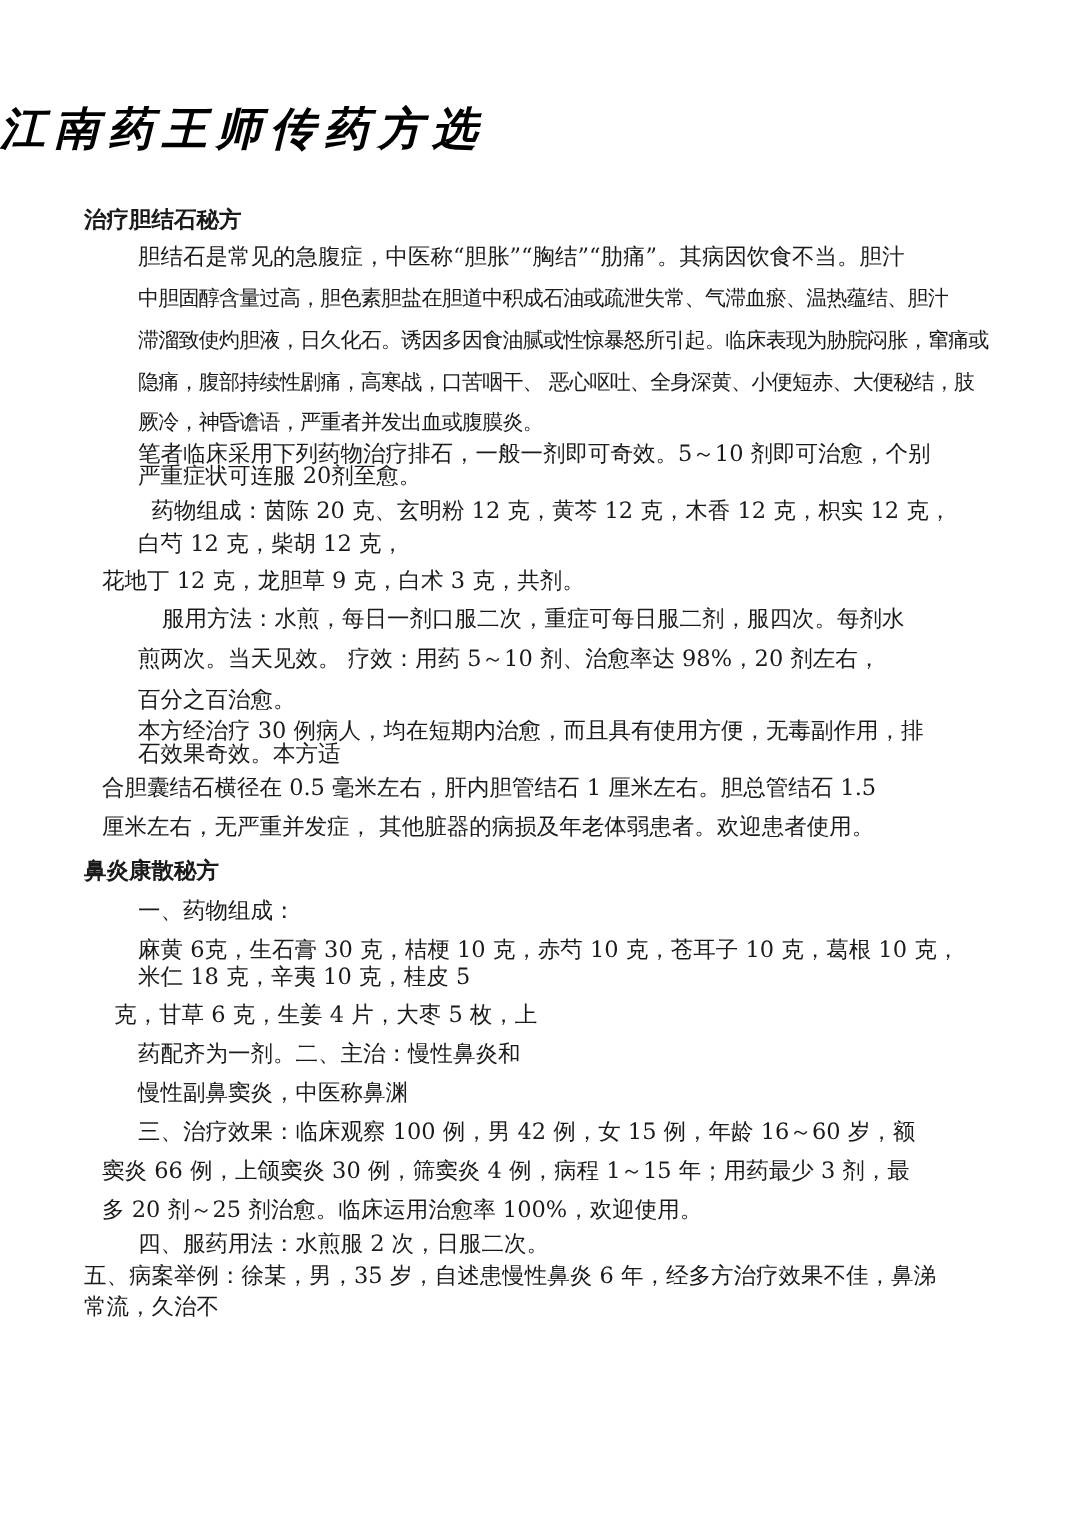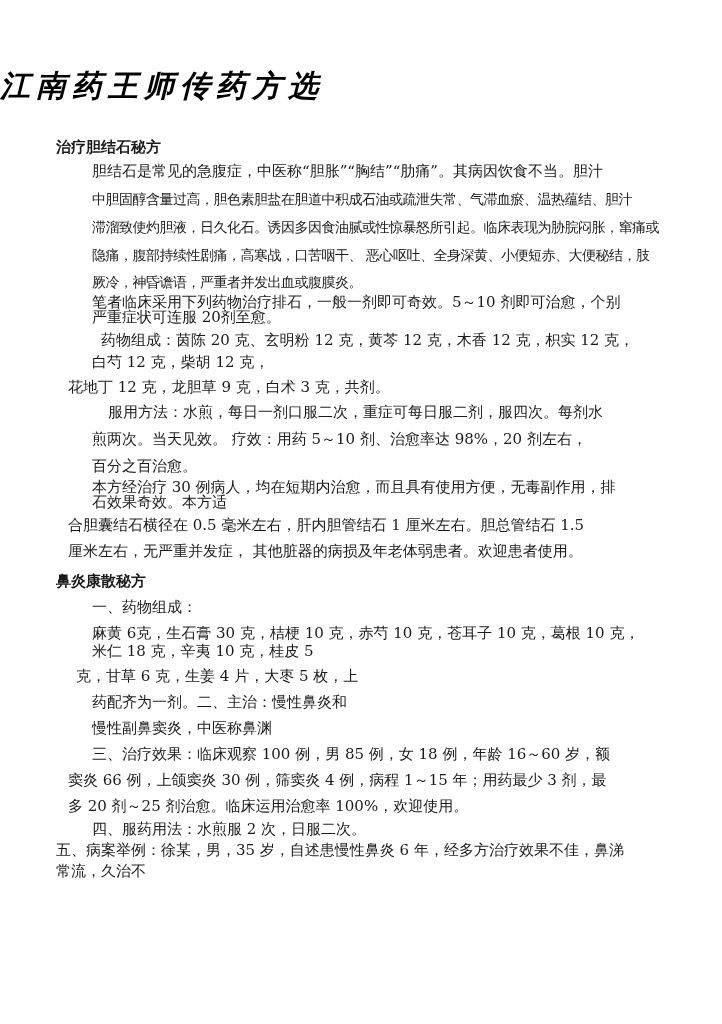--- a/index.html
+++ b/index.html
@@ -36,18 +36,18 @@
 <div class="line" style="left:68px;top:516px;">合胆囊结石横径在 0.5 毫米左右，肝内胆管结石 1 厘米左右。胆总管结石 1.5</div>
 <div class="line" style="left:68px;top:542px;">厘米左右，无严重并发症，  其他脏器的病损及年老体弱患者。欢迎患者使用。</div>
 
 <div class="line heading" style="left:56px;top:572px;">鼻炎康散秘方</div>
 <div class="line" style="left:92px;top:598px;">一、药物组成：</div>
 <div class="line" style="left:92px;top:624px;">麻黄 6克，生石膏 30 克，桔梗 10 克，赤芍 10 克，苍耳子 10 克，葛根 10 克，</div>
 <div class="line" style="left:92px;top:642px;">米仁 18 克，辛夷 10 克，桂皮 5</div>
 <div class="line" style="left:76px;top:667px;">克，甘草 6 克，生姜 4 片，大枣 5 枚，上</div>
 <div class="line" style="left:92px;top:693px;">药配齐为一剂。二、主治：慢性鼻炎和</div>
 <div class="line" style="left:92px;top:719px;">慢性副鼻窦炎，中医称鼻渊</div>
-<div class="line" style="left:92px;top:745px;">三、治疗效果：临床观察 100 例，男 85 例，女 18 例，年龄 16～60 岁，额</div>
+<div class="line" style="left:92px;top:745px;">三、治疗效果：临床观察 100 例，男 42 例，女 15 例，年龄 16～60 岁，额</div>
 <div class="line" style="left:68px;top:771px;">窦炎 66 例，上颌窦炎 30 例，筛窦炎 4 例，病程 1～15 年；用药最少 3 剂，最</div>
 <div class="line" style="left:68px;top:797px;">多 20 剂～25 剂治愈。临床运用治愈率 100%，欢迎使用。</div>
 <div class="line" style="left:92px;top:820px;">四、服药用法：水煎服 2 次，日服二次。</div>
 <div class="line" style="left:56px;top:841px;">五、病案举例：徐某，男，35 岁，自述患慢性鼻炎 6 年，经多方治疗效果不佳，鼻涕</div>
 <div class="line" style="left:56px;top:862px;">常流，久治不</div>
 
 </body></html>

